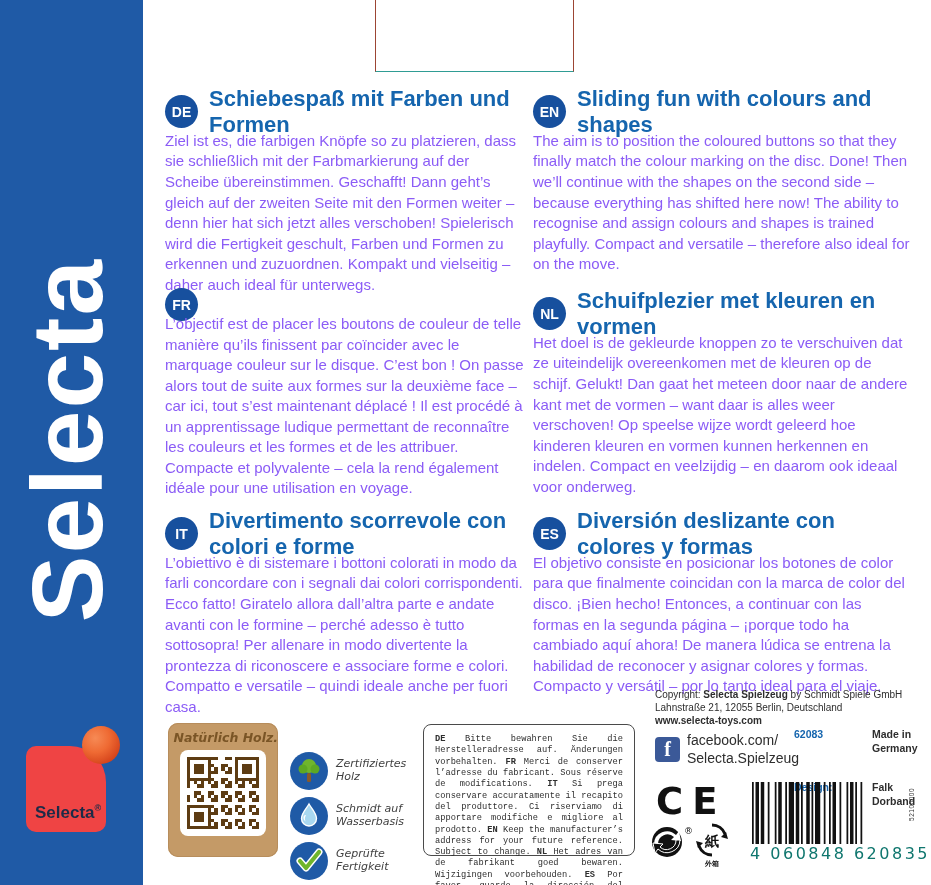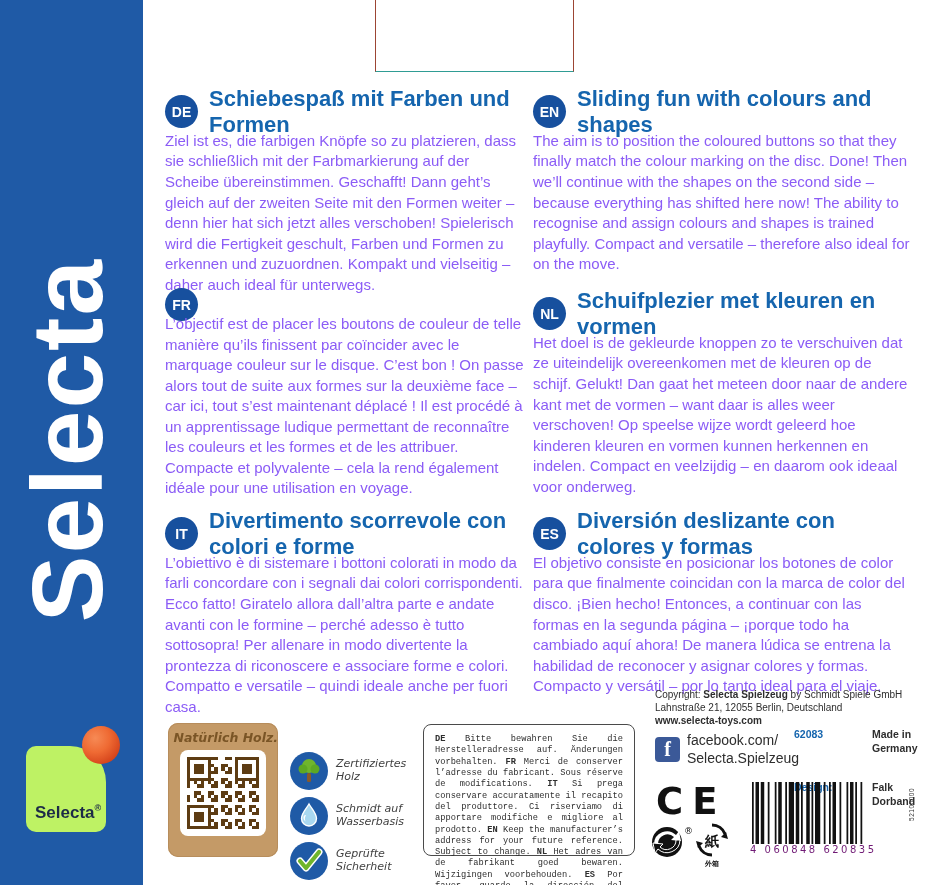--- a/index.html
+++ b/index.html
@@ -3,21 +3,21 @@
 <meta charset="utf-8">
 <style>
   html,body{margin:0;padding:0;background:#fff;}
   #page{position:relative;width:931px;height:885px;background:#ffffff;overflow:hidden;
         font-family:"Liberation Sans",sans-serif;}
 
   
   .sidebar{position:absolute;left:0;top:0;width:143px;height:885px;background:#1f5aa6;}
   .sidebar-text{position:absolute;left:12px;top:258px;writing-mode:vertical-rl;transform:rotate(180deg);
         color:#ffffff;font-size:100px;font-weight:bold;letter-spacing:2px;line-height:1.1;}
-  .logo{position:absolute;left:26px;top:746px;width:80px;height:86px;background:#bef264;
+  .logo{position:absolute;left:26px;top:746px;width:80px;height:86px;background:#ef4444;
         border-radius:10px 36px 10px 10px;}
   .logo-text{position:absolute;left:9px;bottom:9px;font-size:17px;font-weight:bold;color:#1d2b47;}
   .logo-text sup{font-size:9px;}
   .logo-ball{position:absolute;left:56px;top:-20px;width:38px;height:38px;border-radius:50%;
         background:radial-gradient(circle at 35% 32%, #f68a55 0%, #ef6a33 40%, #d6451c 75%, #b93312 100%);}
 
   
   .die-cut{position:absolute;left:375px;top:0;width:197px;height:71px;background:#fff;
         border-left:1px solid #9c4534;border-right:1px solid #9c4534;border-bottom:1px solid #2f9c94;}
 
@@ -65,21 +65,21 @@
   .nums .blue{color:#1565ae;}
 
   .ce-mark{position:absolute;left:656px;top:780px;font-size:37px;font-weight:bold;color:#111;
         letter-spacing:9px;font-family:"DejaVu Sans",sans-serif;}
   .green-dot{position:absolute;left:650px;top:822px;width:44px;height:40px;}
   .paper-mark{position:absolute;left:692px;top:822px;width:40px;height:46px;text-align:center;}
   .paper-caption{font-size:7px;font-weight:bold;color:#111;margin-top:-3px;}
 
   .barcode{position:absolute;left:750px;top:782px;width:156px;}
   .barcode svg{display:block;width:156px;height:62px;}
-  .barcode-digits{margin-top:0px;font-size:10px;letter-spacing:2.5px;color:#701a75;
+  .barcode-digits{margin-top:0px;font-size:16px;letter-spacing:2.5px;color:#0f766e;
         font-family:"DejaVu Sans",sans-serif;white-space:nowrap;}
   .side-code{position:absolute;left:908px;top:788px;writing-mode:vertical-rl;transform:rotate(180deg);
         font-size:6.5px;color:#333;letter-spacing:0.5px;}
 </style>
 </head>
 <body>
 
 <div id="page">
 
   <div class="sidebar">
@@ -382,21 +382,21 @@
       </div>
       <div class="eco-label">Schmidt auf Wasserbasis</div>
     </div>
     <div class="eco-row">
       <div class="eco-circle">
         <svg width="30" height="30" viewBox="0 0 30 30">
           <path d="M6 15 L12 22 L25 6" fill="none" stroke="#ffffff" stroke-width="7" stroke-linecap="round" stroke-linejoin="round"></path>
           <path d="M6 15 L12 22 L25 6" fill="none" stroke="#6fb52c" stroke-width="4.2" stroke-linecap="round" stroke-linejoin="round"></path>
         </svg>
       </div>
-      <div class="eco-label">Geprüfte Sicherheit</div>
+      <div class="eco-label">Geprüfte Fertigkeit</div>
     </div>
   </div>
 
   <div class="fineprint-box">
     <p class="fineprint">
       <b>DE</b> <span>Bitte bewahren Sie die Herstelleradresse auf. Änderungen vorbehalten.</span>
       <b>FR</b> <span>Merci de conserver l’adresse du fabricant. Sous réserve de modifications.</span>
       <b>IT</b> <span>Si prega conservare accuratamente il recapito del produttore. Ci riserviamo di apportare modifiche e migliore al prodotto.</span>
       <b>EN</b> <span>Keep the manufacturer’s address for your future reference. Subject to change.</span>
       <b>NL</b> <span>Het adres van de fabrikant goed bewaren. Wijzigingen voorbehouden.</span>

